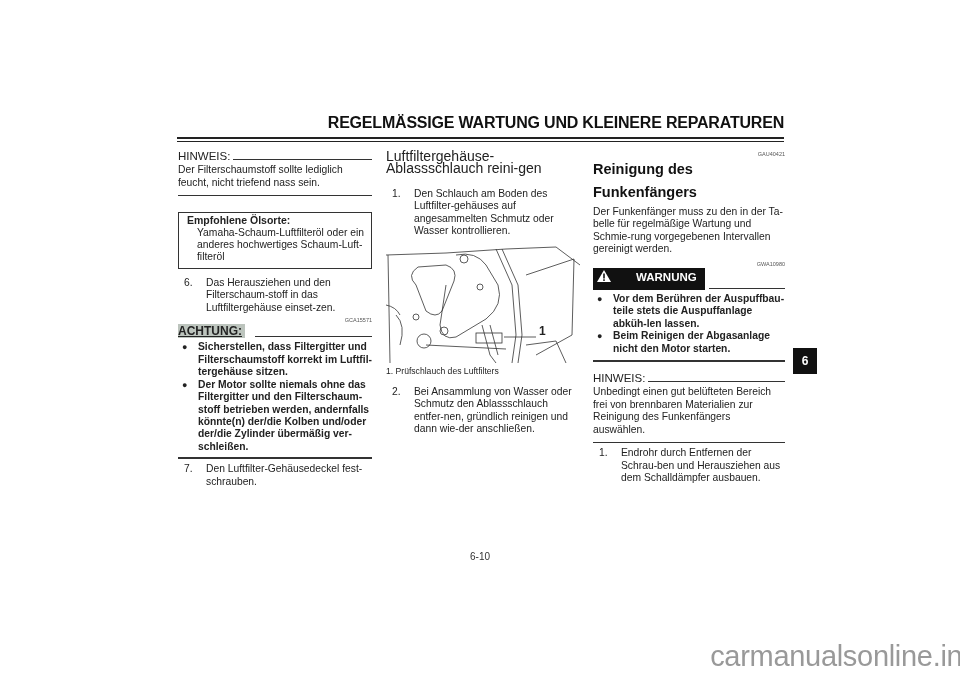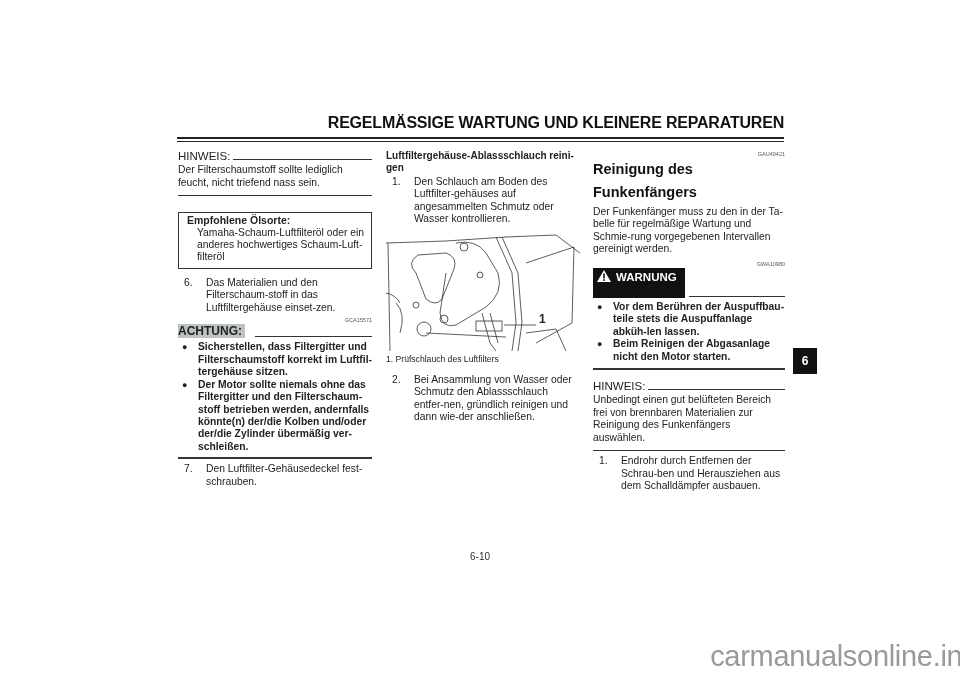--- a/index.html
+++ b/index.html
@@ -18,31 +18,31 @@
   .hr { border-top:1px solid #333; margin:6px 0 4px 0; }
   .hr2 { border-top:2px solid #333; margin:4px 0 4px 0; }
   .box { border:1.2px solid #333; padding:1px 6px 4px 8px; margin:16px 0 8px 0; }
   .box .bt { font-weight:bold; font-size:10.5px; }
   .box .bb { padding-left:10px; }
   .step { display:flex; margin-bottom:2px; }
   .step .n { width:22px; padding-left:6px; flex:none; }
   .step .t { flex:1; }
   .code { text-align:right; font-size:5.5px; color:#555; line-height:8px; }
   .achtung { display:flex; align-items:flex-end; margin-bottom:3px; }
-  .achtung .lab { background:#bcc4bd; font-weight:bold; font-size:12px; padding:1px 3px 1px 0; color:#222; }
+  .achtung .lab { background:#bcc4bd; font-weight:bold; font-size:12px; padding:1px 3px 1px 0; color:#222;text-decoration:underline; }
   .achtung .line { flex:1; border-bottom:1px solid #333; margin-left:10px; margin-bottom:1px; }
   .bul { display:flex; font-weight:bold; margin-bottom:0px; }
   .bul .d { width:16px; flex:none; padding-left:4px; font-size:9px; }
   .bul .t { flex:1; }
-  .subh { font-weight:bold; font-size:10px; margin-bottom:1px; }
+  .subh { font-weight:normal; font-size:14px; margin-bottom:13px; }
   .fig { position:relative; width:194px; height:118px; margin:8px 0 2px 0; }
   .figcap { font-size:8.6px; margin-bottom:8px; }
   .sech { font-weight:bold; font-size:14.5px; line-height:23px; margin-bottom:2px; color:#111; }
   .warn { display:flex; align-items:flex-end; margin-bottom:3px; }
-  .warn .lab { background:#111; color:#fff; font-weight:bold; font-size:11.5px; padding:2px 8px 14px 4px; display:flex; align-items:center; }
+  .warn .lab { background:#111; color:#fff; font-weight:bold; font-size:11.5px; padding:2px 8px 6px 4px; display:flex; align-items:center;gap:20px; }
   .warn .tri { display:inline-block; margin-right:5px; }
   .warn .line { flex:1; border-bottom:1px solid #333; margin-left:4px; margin-bottom:1px; }
   .tab6 { position:absolute; left:793px; top:348px; width:24px; height:26px; background:#111; color:#fff;
           font-weight:bold; font-size:12px; display:flex; align-items:center; justify-content:center; }
   .pageno { position:absolute; left:460px; top:551px; width:40px; text-align:center; font-size:10px; color:#333; }
   .wm { position:absolute; left:612px; top:640px; width:374px; text-align:right; font-size:29px; color:#999; letter-spacing:-0.3px; white-space:nowrap; }
 </style>
 </head>
 <body>
 
@@ -56,21 +56,21 @@
     <span class="line"></span>
   </div>
   <div>Der Filterschaumstoff sollte lediglich feucht, nicht triefend nass sein.</div>
   <div class="hr"></div>
   <div class="box">
     <div class="bt">Empfohlene Ölsorte:</div>
     <div class="bb">Yamaha-Schaum-Luftfilteröl oder ein anderes hochwertiges Schaum-Luft-filteröl</div>
   </div>
   <div class="step">
     <span class="n">6.</span>
-    <span class="t">Das Materialien und den Filterschaum-stoff in das Luftfiltergehäuse einset-zen.</span>
+    <span class="t">Das Herausziehen und den Filterschaum-stoff in das Luftfiltergehäuse einset-zen.</span>
   </div>
   <div class="code">GCA15571</div>
   <div class="achtung">
     <span class="lab">ACHTUNG:</span>
     <span class="line"></span>
   </div>
   <div class="bul">
     <span class="d">●</span>
     <span class="t">Sicherstellen, dass Filtergitter und Filterschaumstoff korrekt im Luftfil-tergehäuse sitzen.</span>
   </div>

